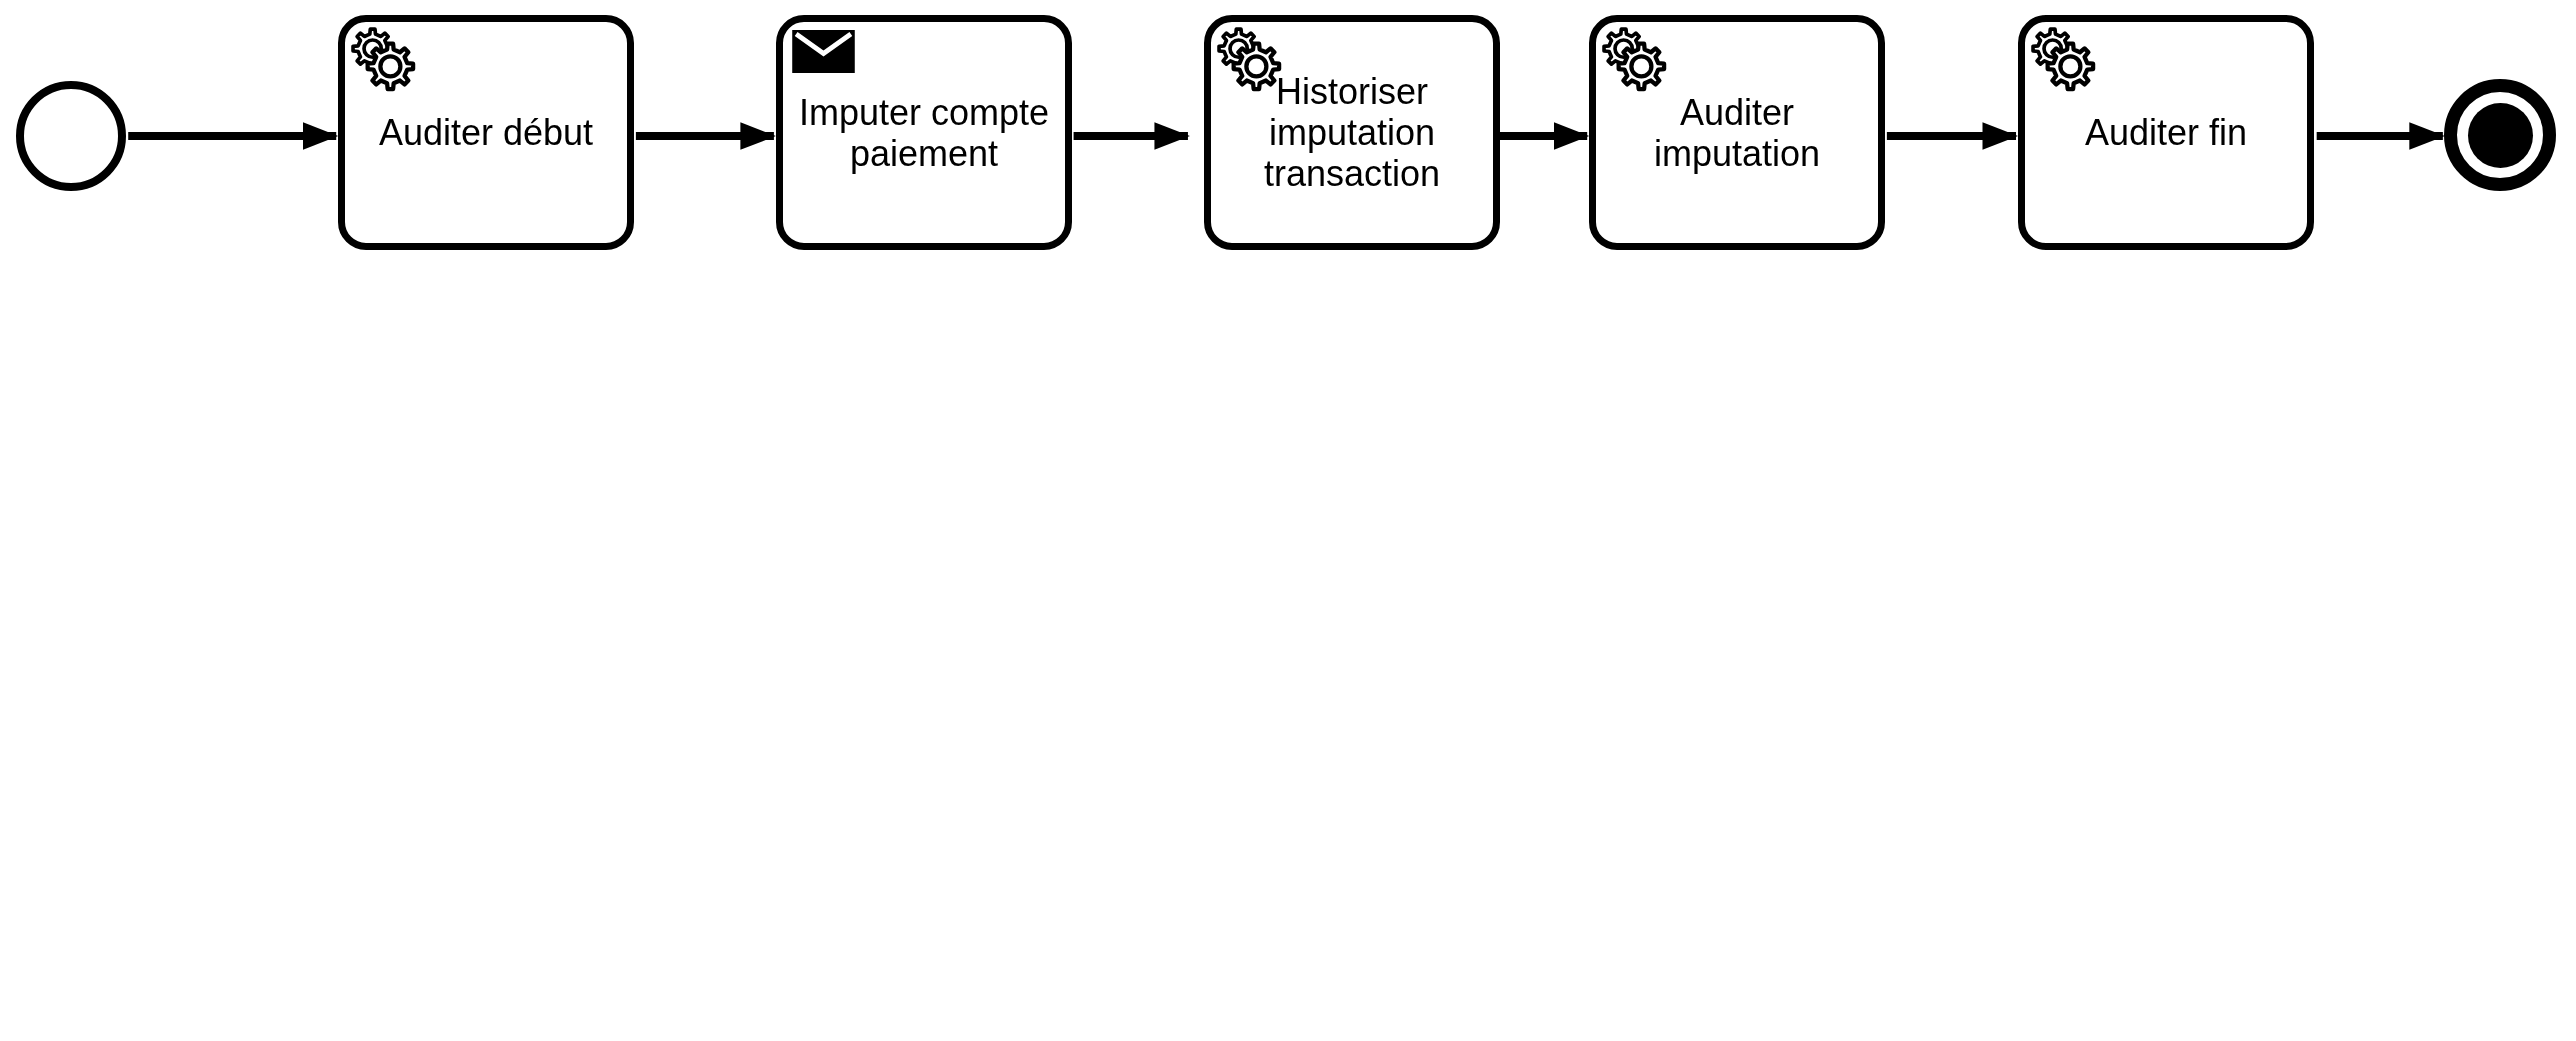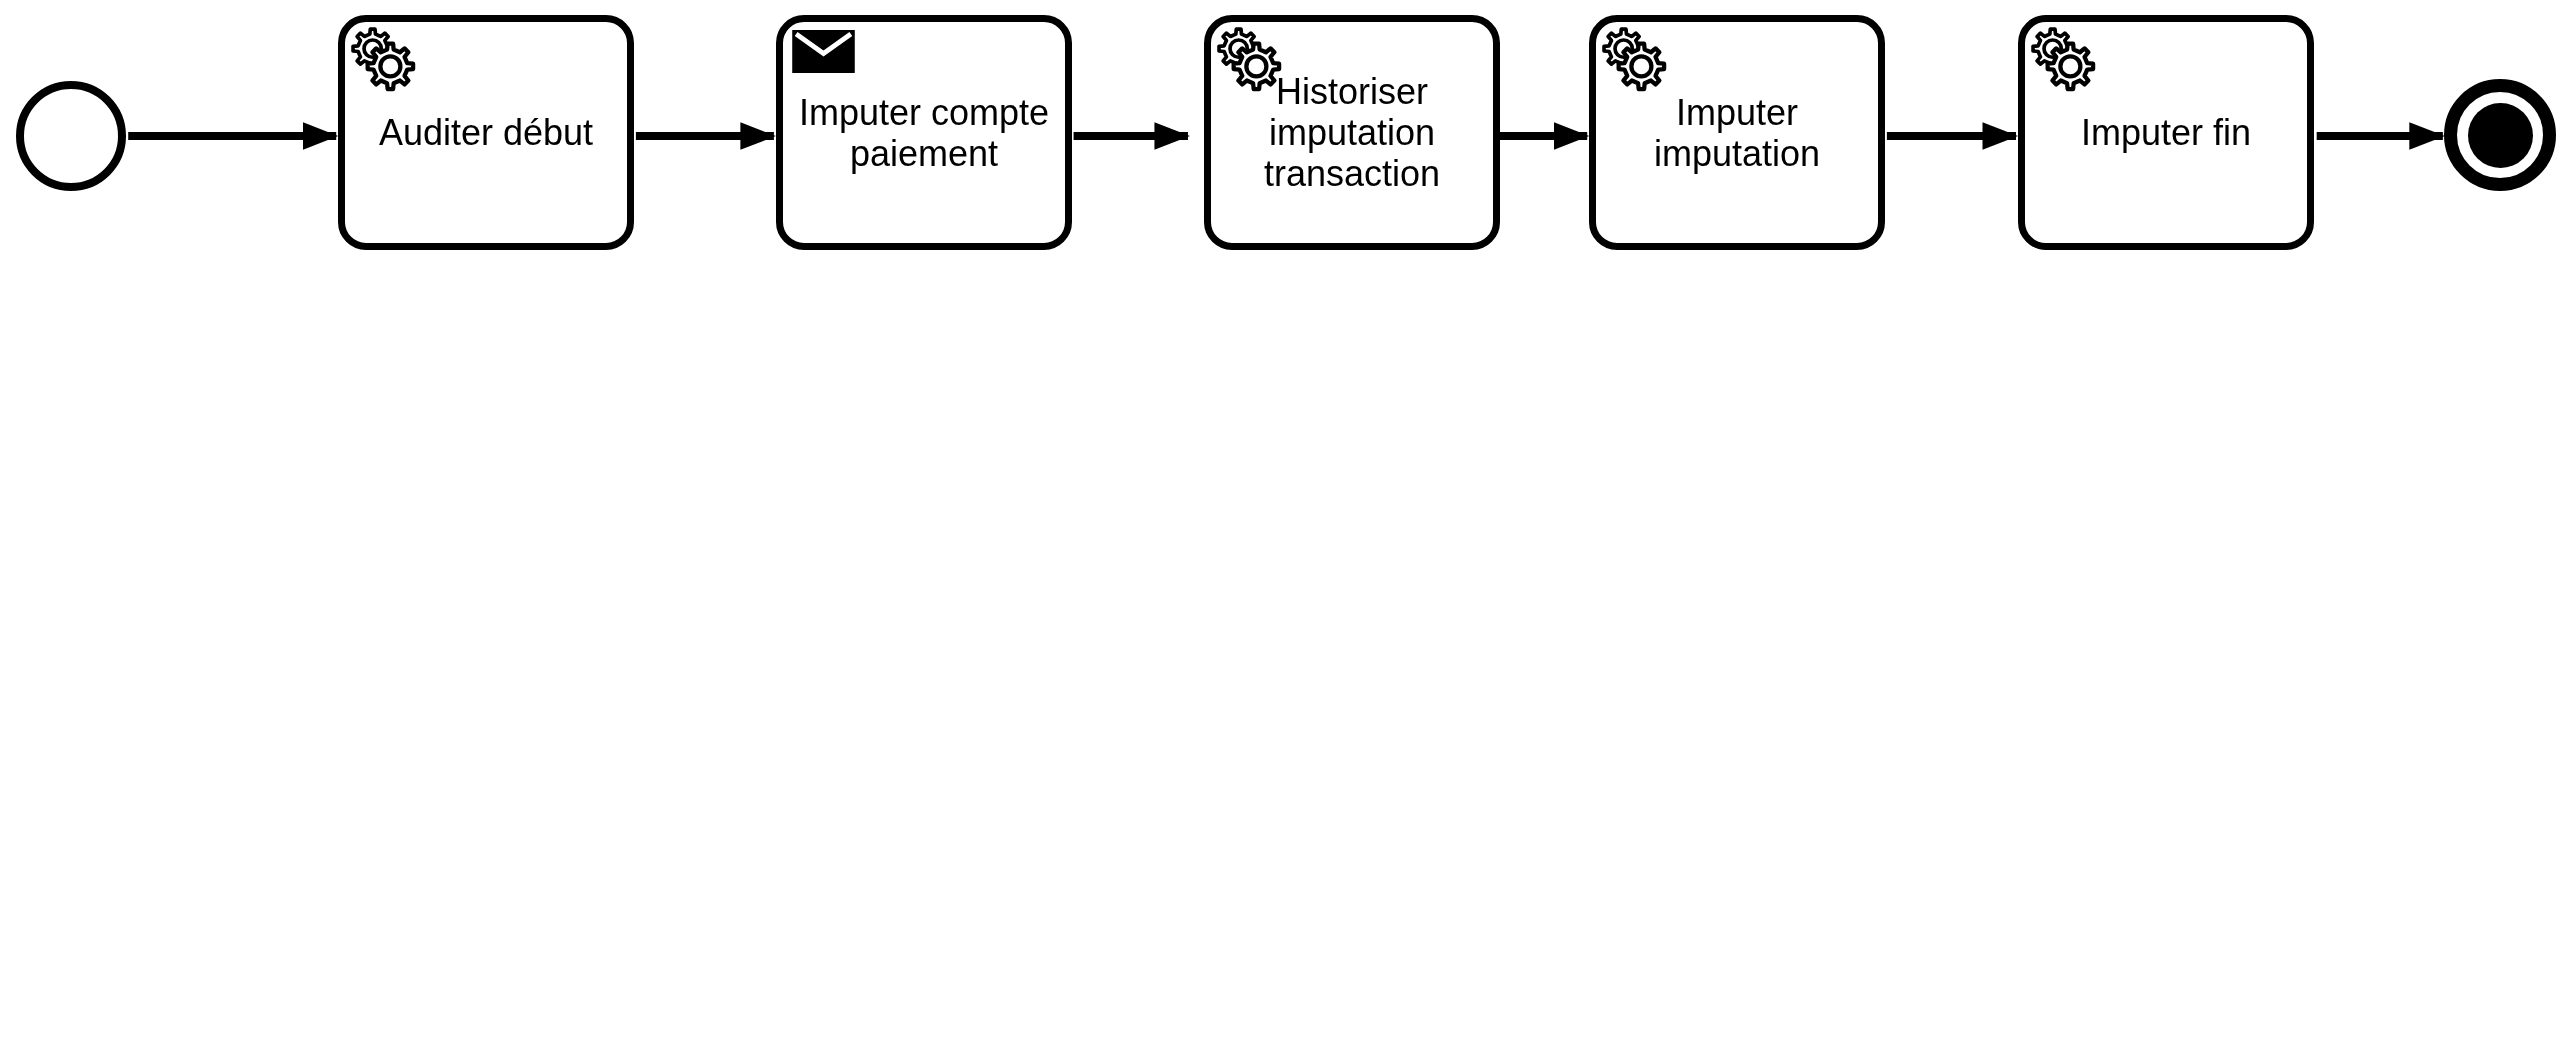--- a/index.html
+++ b/index.html
@@ -139,30 +139,30 @@
     <div class="task-label">Historiser
 imputation
 transaction</div>
   </div>
 
   <div class="task" style="left:1589px">
     <svg class="task-icon gear-pos" width="71" height="67" viewBox="0 0 72 68">
       <use href="#gear" transform="translate(26,24) scale(1.25)"></use>
       <use href="#gear" transform="translate(44,42) scale(1.45)"></use>
     </svg>
-    <div class="task-label">Imputer
+    <div class="task-label">Auditer
 imputation</div>
   </div>
 
   <div class="task" style="left:2018px">
     <svg class="task-icon gear-pos" width="71" height="67" viewBox="0 0 72 68">
       <use href="#gear" transform="translate(26,24) scale(1.25)"></use>
       <use href="#gear" transform="translate(44,42) scale(1.45)"></use>
     </svg>
-    <div class="task-label">Imputer fin</div>
+    <div class="task-label">Auditer fin</div>
   </div>
 
   <div class="event-end">
     <div class="event-end-dot"></div>
   </div>
 
 </div>
 
 
 </body></html>

